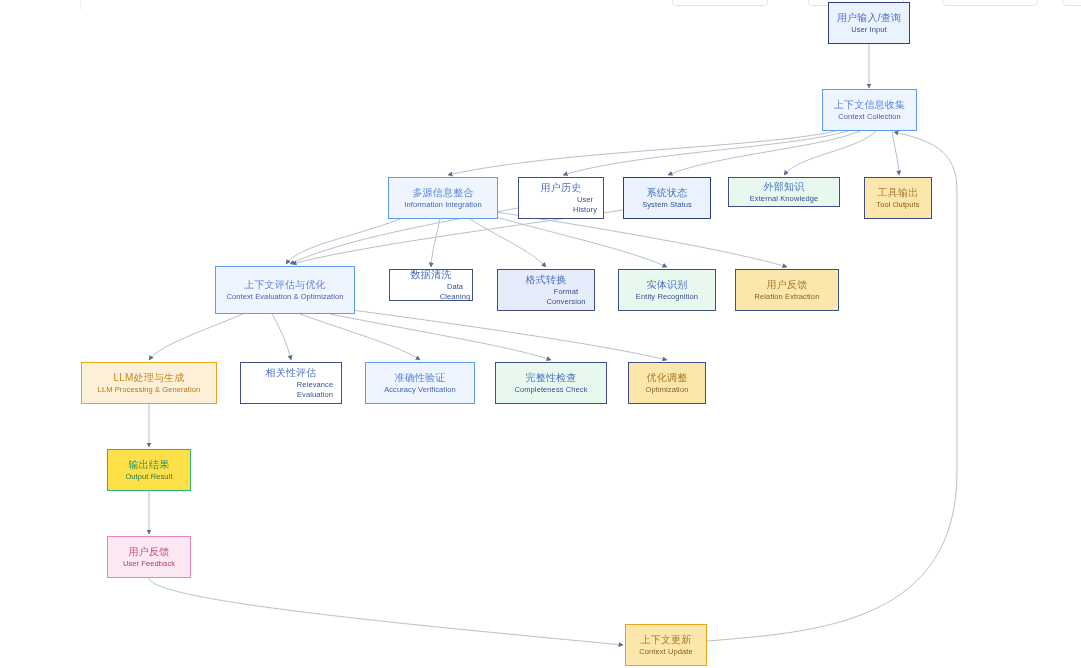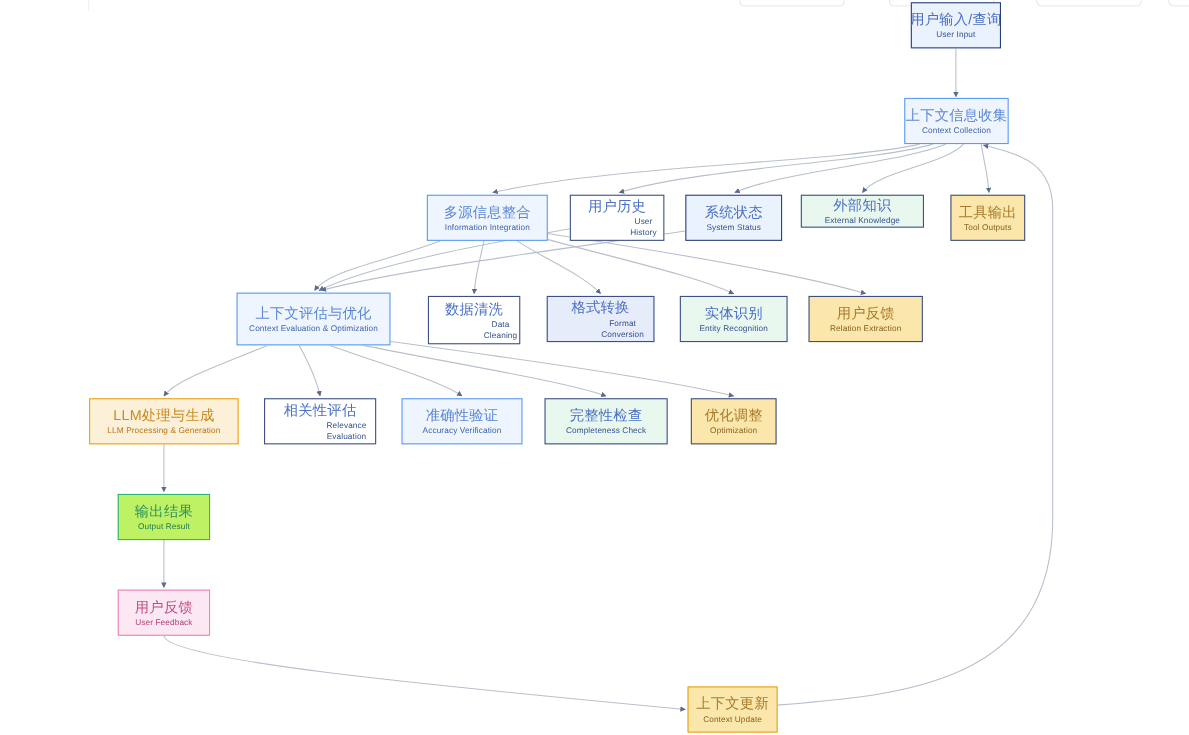--- a/index.html
+++ b/index.html
@@ -28,21 +28,21 @@
     flex-direction: column;
     align-items: center;
     justify-content: center;
     text-align: center;
     line-height: 1.35;
     border-style: solid;
     z-index: 2;
     padding: 2px 4px;
   }
   .node .zh {
-    font-size: 13px;
+    font-size: 10px;
     letter-spacing: 0.2px;
     white-space: nowrap;
   }
   .node .en {
     font-size: 7.5px;
     letter-spacing: 0.1px;
   }
   
   .p-blue-dark { background:#eaf2fd; border-color:#2b3f7d; border-width:1.6px; }
   .p-blue-dark .zh { color:#4a6fc4; }
@@ -69,21 +69,21 @@
   .p-amber .en { color:#8a5f1c; }
 
   .p-amber-orange { background:#fdf0d8; border-color:#e8a317; border-width:1.4px; }
   .p-amber-orange .zh { color:#c88a1e; }
   .p-amber-orange .en { color:#b4761a; }
 
   .p-amber-solid { background:#fbe7ab; border-color:#e8a317; border-width:1.4px; }
   .p-amber-solid .zh { color:#a8792b; }
   .p-amber-solid .en { color:#8a5f1c; }
 
-  .p-green { background:#bef264; border-color:#2fb573; border-width:1.4px; }
+  .p-green { background:#fde047; border-color:#2fb573; border-width:1.4px; }
   .p-green .zh { color:#2e8f62; }
   .p-green .en { color:#237a52; }
 
   .p-pink { background:#fce8f2; border-color:#ef82b8; border-width:1.4px; }
   .p-pink .zh { color:#c44a87; }
   .p-pink .en { color:#b03c77; }
 
   .top-stub {
     position: absolute;
     border: 1px solid #dfe3ea;
@@ -169,21 +169,21 @@
         <div class="en">External Knowledge</div>
       </div>
       <div class="node p-amber" style="left: 864px; top: 177px; width: 68px; height: 42px;">
         <div class="zh">工具输出</div>
         <div class="en">Tool Outputs</div>
       </div>
       <div class="node p-blue-light" style="left: 215px; top: 266px; width: 140px; height: 48px;">
         <div class="zh">上下文评估与优化</div>
         <div class="en">Context Evaluation &amp; Optimization</div>
       </div>
-      <div class="node p-white" style="left: 389px; top: 269px; width: 84px; height: 44px;">
+      <div class="node p-white" style="left: 389px; top: 269px; width: 84px; height: 32px;">
         <div class="zh">数据清洗</div>
         <div class="en">Data Cleaning</div>
       </div>
       <div class="node p-periwinkle" style="left: 497px; top: 269px; width: 98px; height: 42px;">
         <div class="zh">格式转换</div>
         <div class="en">Format Conversion</div>
       </div>
       <div class="node p-mint" style="left: 618px; top: 269px; width: 98px; height: 42px; justify-content: center;">
         <div class="zh">实体识别</div>
         <div class="en">Entity Recognition</div>

